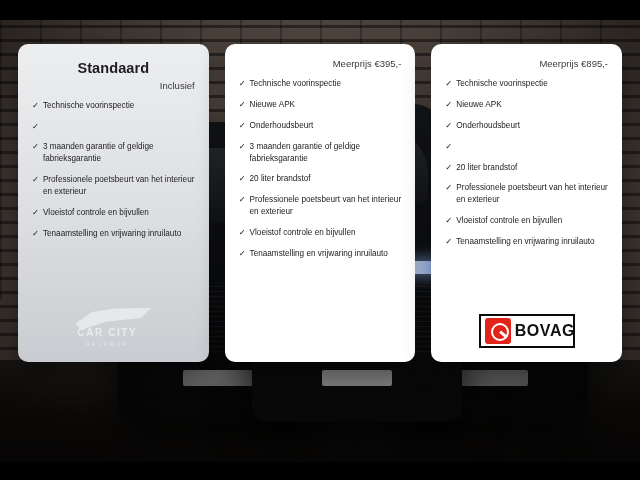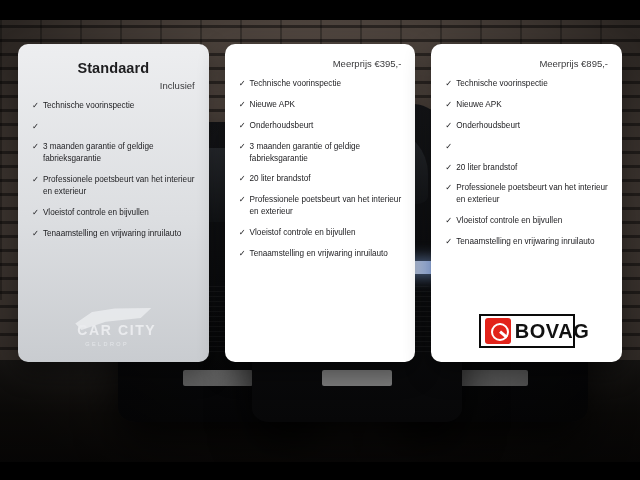--- a/index.html
+++ b/index.html
@@ -191,21 +191,21 @@
     position: absolute;
     left: 8px; top: 0;
     width: 76px; height: 22px;
     background: #f2f3f5;
     clip-path: polygon(0% 70%, 22% 18%, 52% 2%, 100% 0%, 86% 46%, 40% 62%, 8% 100%);
     opacity: 0.9;
   }
   .logo-carcity .lt1 {
     position: absolute;
     left: 10px; bottom: 10px;
-    font-size: 14px;
+    font-size: 10px;
     font-weight: bold;
     letter-spacing: 1.6px;
     color: #f4f5f7;
   }
   .logo-carcity .lt2 {
     position: absolute;
     left: 18px; bottom: 1px;
     font-size: 5.5px;
     letter-spacing: 2.4px;
     color: #eceef1;
@@ -240,21 +240,21 @@
   }
   .logo-bovag .mark::after {
     content: "";
     position: absolute;
     left: 14px; top: 15px;
     width: 9px; height: 3px;
     background: #ffffff;
     transform: rotate(40deg);
   }
   .logo-bovag .btext {
-    font-size: 20px;
+    font-size: 16px;
     font-weight: bold;
     letter-spacing: 0.6px;
     color: #111;
   }
   
   .bar {
     position: absolute;
     left: 0; right: 0;
     height: 20px;
     background: #000;

